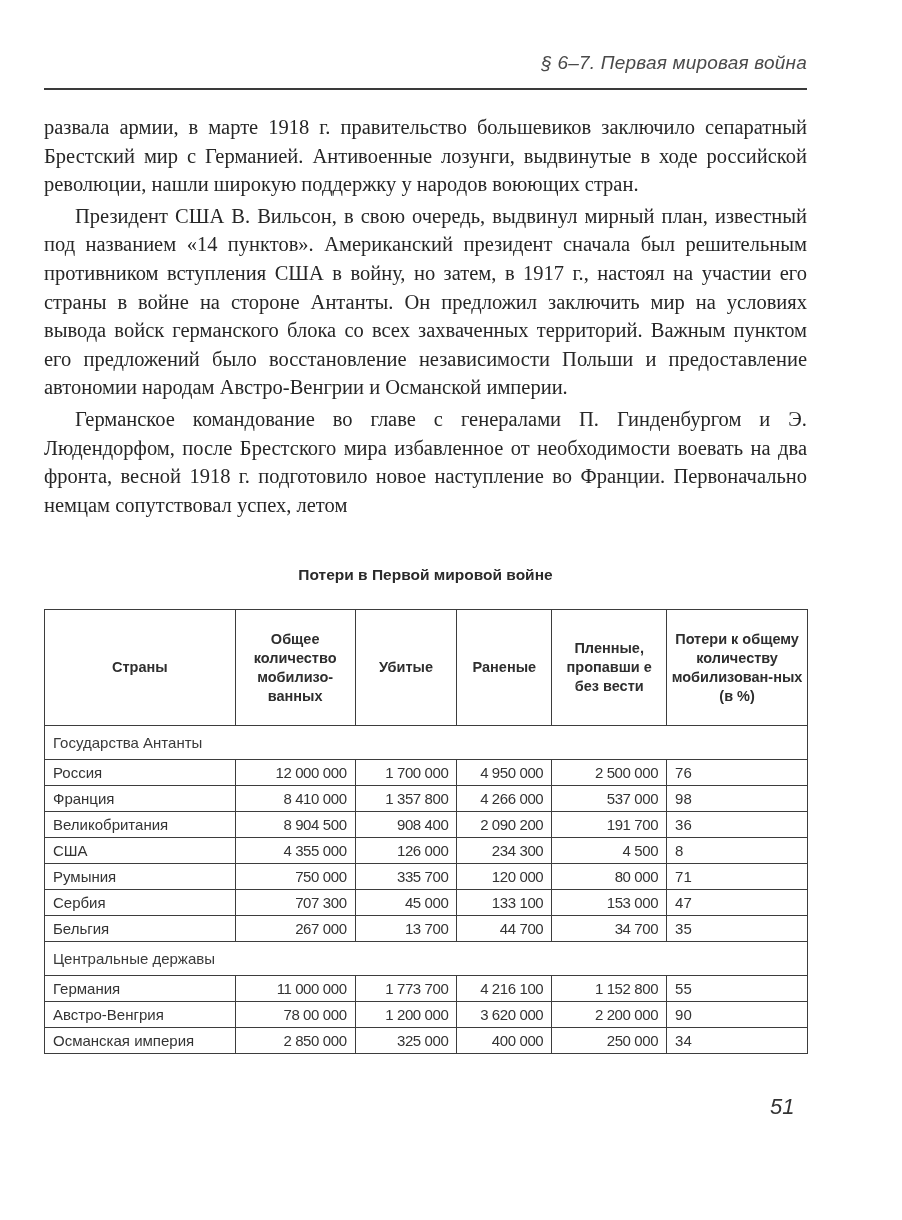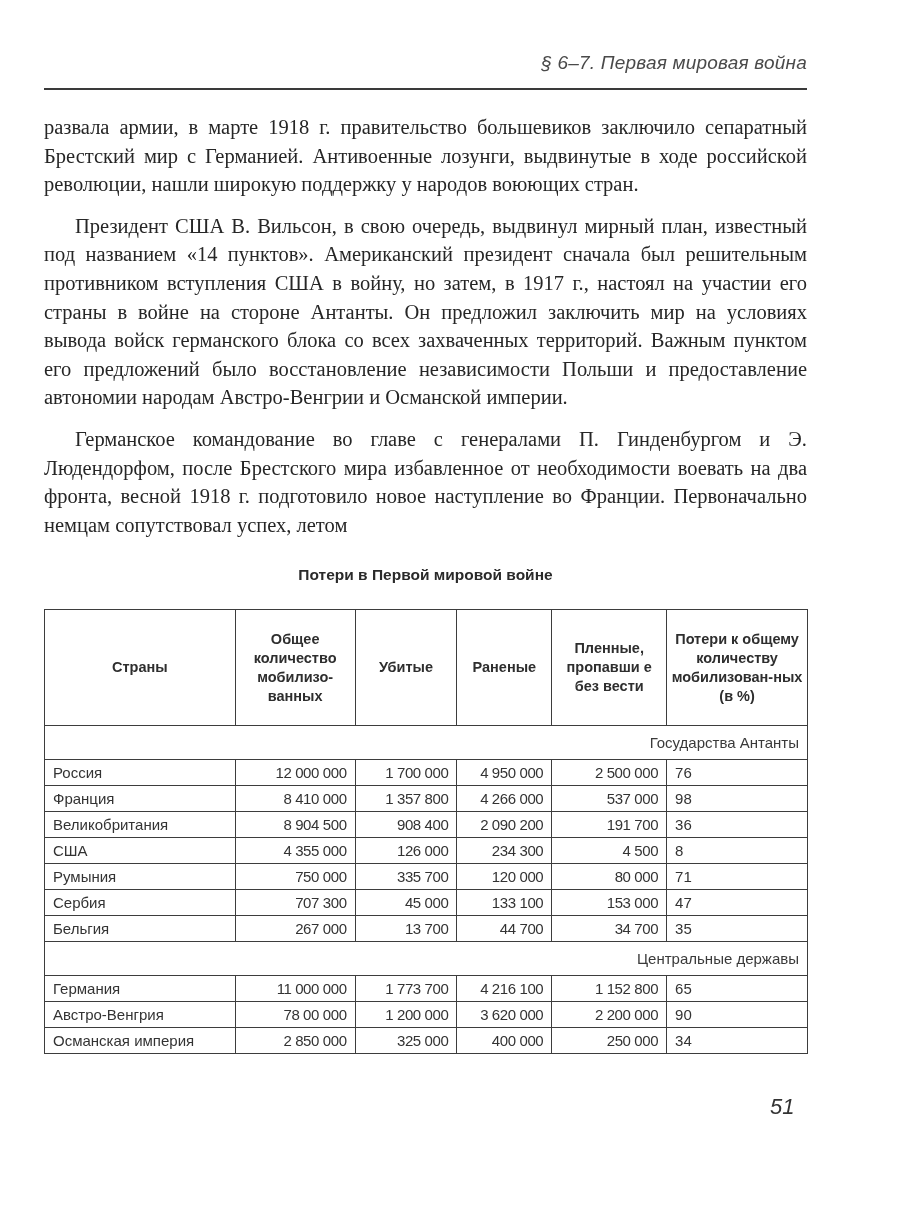--- a/index.html
+++ b/index.html
@@ -13,41 +13,41 @@
     position: absolute; left: 44px; width: 763px; top: 88px;
     height: 0; border-top: 2px solid #3a3a3a;
   }
   .body-text {
     position: absolute; left: 44px; width: 763px; top: 113px;
     font-family: "Liberation Serif", serif; font-size: 20.5px; line-height: 28.6px;
     color: #262626; text-align: justify;
   }
   .body-text p { margin: 0; text-indent: 31px; }
   .body-text p.cont { text-indent: 0; }
-  .body-text p + p { margin-top: 13px; }
+  .body-text p + p { margin-top: 3px; }
   .table-title {
     position: absolute; left: 44px; width: 763px; top: 566px;
     text-align: center; font-family: "Liberation Sans", sans-serif;
     font-weight: bold; font-size: 15.5px; color: #2a2a2a;
   }
   table.losses {
     position: absolute; left: 44px; top: 609px; width: 764px;
     border-collapse: collapse; font-family: "Liberation Sans", sans-serif;
     font-size: 15px; color: #333;
   }
   table.losses th, table.losses td { border: 1.5px solid #3d3d3d; padding: 0 8px; }
   table.losses th {
     font-weight: bold; font-size: 14.5px; line-height: 19px; text-align: center;
     vertical-align: middle; height: 115px; padding: 0 3px; color: #2e2e2e;
   }
   table.losses td { height: 25px; line-height: 23px; }
   table.losses td.num { text-align: right; letter-spacing: -0.4px; }
   table.losses td.pct { }
   table.losses td.country { text-align: left; }
-  table.losses td.group { text-align: right; height: 33px; font-size: 15px; color: #3a3a3a; }
+  table.losses td.group { text-align: left; height: 33px; font-size: 15px; color: #3a3a3a; }
   .page-number {
     position: absolute; left: 770px; top: 1094px;
     font-family: "Liberation Sans", sans-serif; font-style: italic;
     font-size: 22px; color: #333;
   }
 </style>
 </head>
 <body>
 
 <div class="running-head">§ 6–7. Первая мировая война</div>
@@ -145,21 +145,21 @@
     <tr>
         <td class="group" colspan="6">Центральные державы</td>
       </tr>
 
     <tr>
       <td class="country">Германия</td>
       <td class="num">11 000 000</td>
       <td class="num">1 773 700</td>
       <td class="num">4 216 100</td>
       <td class="num">1 152 800</td>
-      <td class="pct">65</td>
+      <td class="pct">55</td>
     </tr>
     <tr>
       <td class="country">Австро-Венгрия</td>
       <td class="num">78 00 000</td>
       <td class="num">1 200 000</td>
       <td class="num">3 620 000</td>
       <td class="num">2 200 000</td>
       <td class="pct">90</td>
     </tr>
     <tr>

